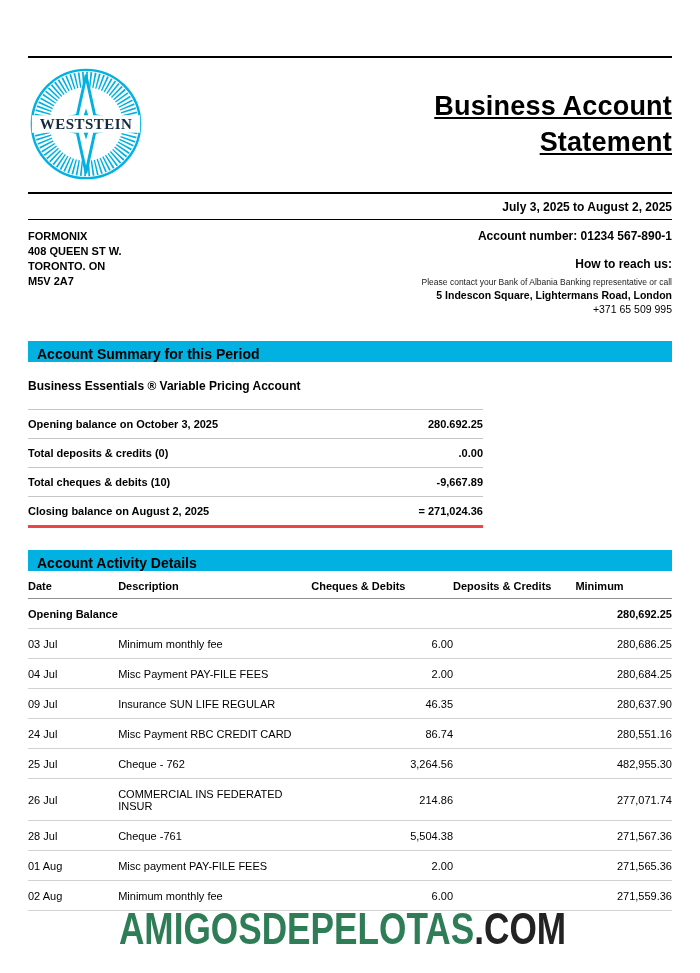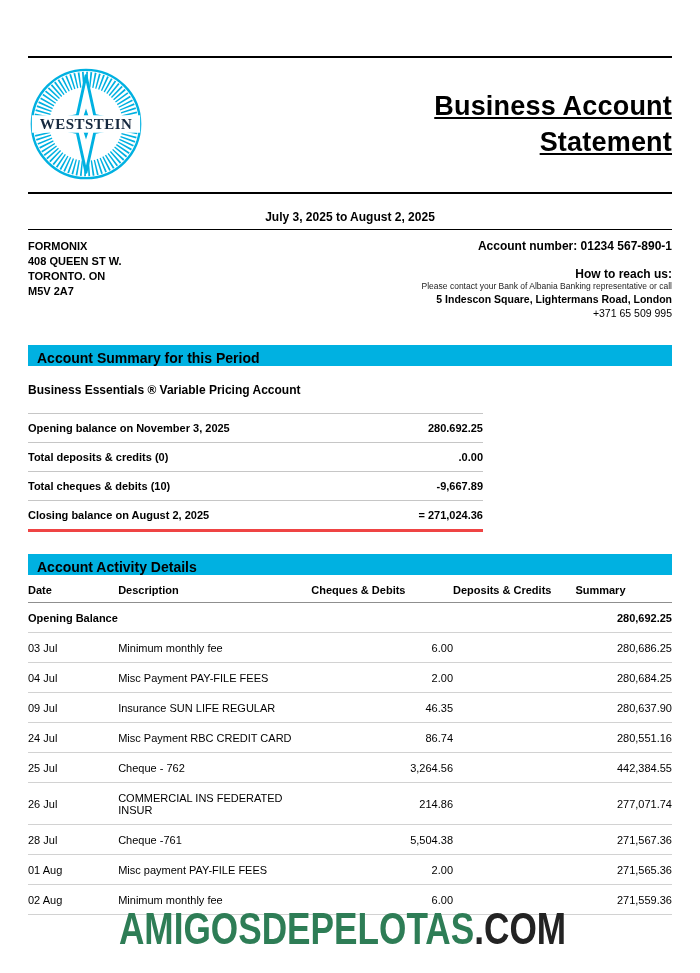--- a/index.html
+++ b/index.html
@@ -13,27 +13,27 @@
   .page{
     width:700px; height:973px; margin:0 auto; background:#fff;
     position:relative; padding:0 28px; overflow:hidden;
   }
   .top-rule{border-top:2px solid #000; margin-top:56px;}
   
   .header{display:flex; justify-content:space-between; align-items:center; padding:8px 0 10px;text-decoration:underline;}
   .logo{width:116px; height:116px; flex:0 0 auto;}
   .titles{text-align:right; font-weight:bold; font-size:27px; line-height:1.35; letter-spacing:.2px;}
   .rule2{border-top:2px solid #000;}
-  .period{text-align:center; font-weight:bold; font-size:12px; padding:16px 0 5px;}
+  .period{text-align:right; font-weight:bold; font-size:12px; padding:6px 0 5px;}
   .thin-rule{border-top:1px solid #000;}
   .info-row{display:flex; justify-content:space-between; padding-top:9px;}
   .recipient{font-size:11px; font-weight:bold; line-height:1.35;}
   .right-info{text-align:right;}
   .acct{font-size:12px; font-weight:bold; margin-bottom:14px;}
-  .reach-heading{font-size:12px; font-weight:bold; margin-bottom:0;}
+  .reach-heading{font-size:12px; font-weight:bold; margin-bottom:6px;}
   .reach-small{font-size:8.5px; color:#222; margin-bottom:2px;}
   .reach-bold{font-size:10.5px; font-weight:bold; margin-bottom:2px;}
   .reach-normal{font-size:10.5px;}
   
   .section-bar{
     background:var(--accent); color:#000; font-weight:bold; font-size:14px;
     padding:5px 9px 0; margin-top:26px;
   }
   .summary-subtitle{font-size:12px; font-weight:bold; margin:17px 0 16px;}
   .summary-table{width:455px;}
@@ -107,21 +107,21 @@
       <div class="reach-normal">+371 65 509 995</div>
     </div>
   </div>
 
   <div class="section-bar">Account Summary for this Period</div>
 
   <div class="summary-subtitle">Business Essentials ® Variable Pricing Account</div>
 
   <div class="summary-table">
     <div class="summary-row">
-      <span>Opening balance on November 3, 2025</span>
+      <span>Opening balance on October 3, 2025</span>
       <span>280.692.25</span>
     </div>
     <div class="summary-row">
       <span>Total deposits &amp; credits (0)</span>
       <span>.0.00</span>
     </div>
     <div class="summary-row">
       <span>Total cheques &amp; debits (10)</span>
       <span>-9,667.89</span>
     </div>
@@ -140,21 +140,21 @@
         <col style="width:22%">
         <col style="width:19%">
         <col style="width:15%">
     </colgroup>
     <thead>
       <tr>
         <th>Date</th>
         <th>Description</th>
         <th class="right">Cheques &amp; Debits</th>
         <th class="right">Deposits &amp; Credits</th>
-        <th class="right">Summary</th>
+        <th class="right">Minimum</th>
       </tr>
     </thead>
     <tbody>
       <tr class="opening">
         <td colspan="2">Opening Balance</td>
         <td></td>
         <td></td>
         <td class="right">280,692.25</td>
       </tr>
       <tr>
@@ -183,21 +183,21 @@
         <td>Misc Payment RBC CREDIT CARD</td>
         <td class="right">86.74</td>
         <td class="right"></td>
         <td class="right">280,551.16</td>
       </tr>
       <tr>
         <td>25 Jul</td>
         <td>Cheque - 762</td>
         <td class="right">3,264.56</td>
         <td class="right"></td>
-        <td class="right">442,384.55</td>
+        <td class="right">482,955.30</td>
       </tr>
       <tr>
         <td>26 Jul</td>
         <td>COMMERCIAL INS FEDERATED INSUR</td>
         <td class="right">214.86</td>
         <td class="right"></td>
         <td class="right">277,071.74</td>
       </tr>
       <tr>
         <td>28 Jul</td>

